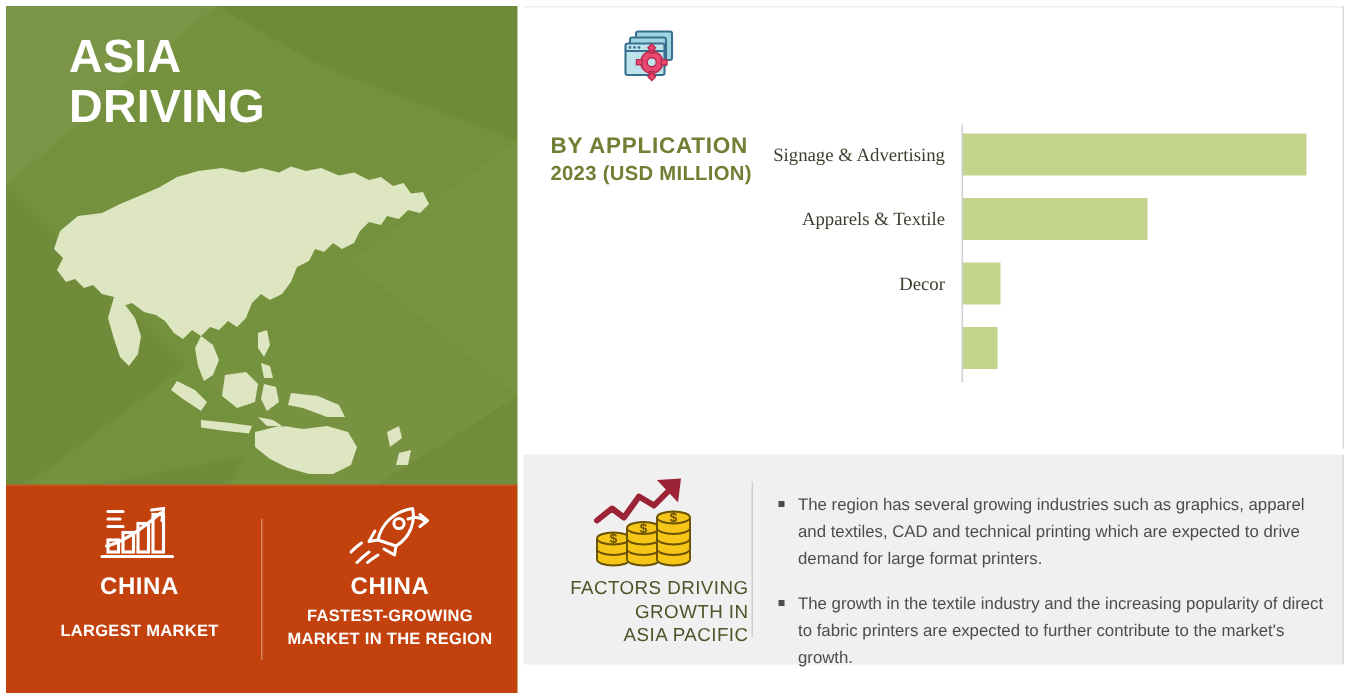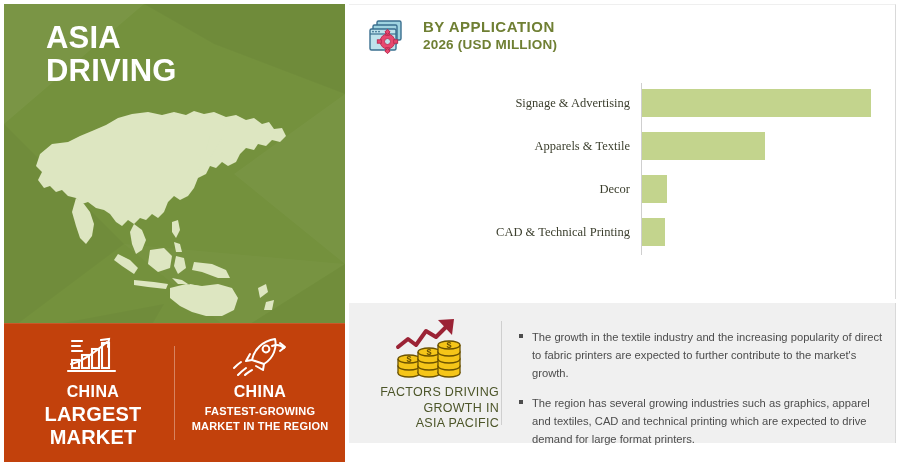--- a/index.html
+++ b/index.html
@@ -67,21 +67,21 @@
     width:1px;height:94px;
     background:rgba(255,255,255,.35);
   }
   .stat-icon{height:42px;margin-bottom:6px;}
   .stat-icon svg{display:block;margin:0 auto;}
   .stat-title{
     font-size:16px;font-weight:bold;letter-spacing:.4px;
     line-height:1.25;
   }
   .stat-a .stat-sub{
-    font-size:20px;font-weight:bold;letter-spacing:.2px;margin-top:1px;
+    font-size:11px;font-weight:bold;letter-spacing:.2px;margin-top:13px;
   }
   .stat-a .stat-note{
     font-size:11px;font-weight:bold;margin-top:5px;letter-spacing:.2px;
   }
   .stat-b .stat-sub{
     font-size:11px;font-weight:bold;line-height:1.35;margin-top:2px;letter-spacing:.2px;
   }
 
   
   .right-col{
@@ -94,21 +94,21 @@
   .chart-card{
     position:absolute;left:0;top:0;
     width:547px;height:295px;
     background:#ffffff;
     border-right:1px solid #d9d9d9;
     border-top:1px solid #efefef;
     box-sizing:border-box;
   }
   .chart-head{
     position:absolute;left:18px;top:11px;
-    display:flex;align-items:flex-start;gap:16px;
+    display:flex;align-items:center;gap:29px;flex-direction:column;
   }
   .chart-head .ico{width:40px;height:40px;flex:0 0 40px;margin-top:2px;}
   .chart-head .ico svg{display:block;}
   .chart-title-block{padding-top:2px;}
   .chart-title{
     color:#6f7f33;font-size:15px;font-weight:bold;letter-spacing:.5px;
     line-height:1.15;
   }
   .chart-subtitle{
     color:#6f7f33;font-size:13.5px;font-weight:bold;letter-spacing:.2px;margin-top:2px;
@@ -327,41 +327,40 @@
                 <rect x="6.2" y="-1.7" width="4" height="3.4"></rect>
                 <rect x="-8.6" y="-8.6" width="3.6" height="3.6" transform="rotate(45)"></rect>
                 <rect x="5" y="5" width="3.6" height="3.6" transform="rotate(45)"></rect>
               </g>
               <circle r="3" fill="#bfe3ec" stroke="#b82b50" stroke-width="0.9"></circle>
             </g>
           </svg>
         </div>
         <div class="chart-title-block">
           <div class="chart-title">BY APPLICATION</div>
-          <div class="chart-subtitle">2026 (USD MILLION)</div>
+          <div class="chart-subtitle">2023 (USD MILLION)</div>
         </div>
       </div>
 
       <div class="plot">
         <div class="axis-line"></div>
         <div id="bars">
             <div class="bar-row" style="top: 6px;">
               <div class="bar-label">Signage &amp; Advertising</div>
               <div class="bar" style="width: 228.969px; background: rgb(195, 212, 141);"></div>
             </div>
             <div class="bar-row" style="top: 49px;">
               <div class="bar-label">Apparels &amp; Textile</div>
               <div class="bar" style="width: 123px; background: rgb(195, 212, 141);"></div>
             </div>
             <div class="bar-row" style="top: 92px;">
               <div class="bar-label">Decor</div>
               <div class="bar" style="width: 24.6px; background: rgb(195, 212, 141);"></div>
             </div>
             <div class="bar-row" style="top: 135px;">
-              <div class="bar-label">CAD &amp; Technical Printing</div>
               <div class="bar" style="width: 22.7077px; background: rgb(195, 212, 141);"></div>
             </div>
           </div>
       </div>
     </div>
 
     <div class="factors-card">
       <div class="factors-left">
         <div class="factors-ico">
           <svg width="74" height="62" viewBox="0 0 74 62">
@@ -416,18 +415,18 @@
         <div class="factors-caption">
           <span>FACTORS DRIVING</span><br>
           <span>GROWTH IN</span><br>
           <span>ASIA PACIFIC</span>
         </div>
       </div>
 
       <div class="factors-divider"></div>
 
       <div class="bullets" id="bullets">
+          <p class="bullet">The region has several growing industries such as graphics, apparel and textiles, CAD and technical printing which are expected to drive demand for large format printers.</p>
           <p class="bullet">The growth in the textile industry and the increasing popularity of direct to fabric printers are expected to further contribute to the market's growth.</p>
-          <p class="bullet">The region has several growing industries such as graphics, apparel and textiles, CAD and technical printing which are expected to drive demand for large format printers.</p>
         </div>
     </div>
   </div>
 </div>
 
 </body></html>

